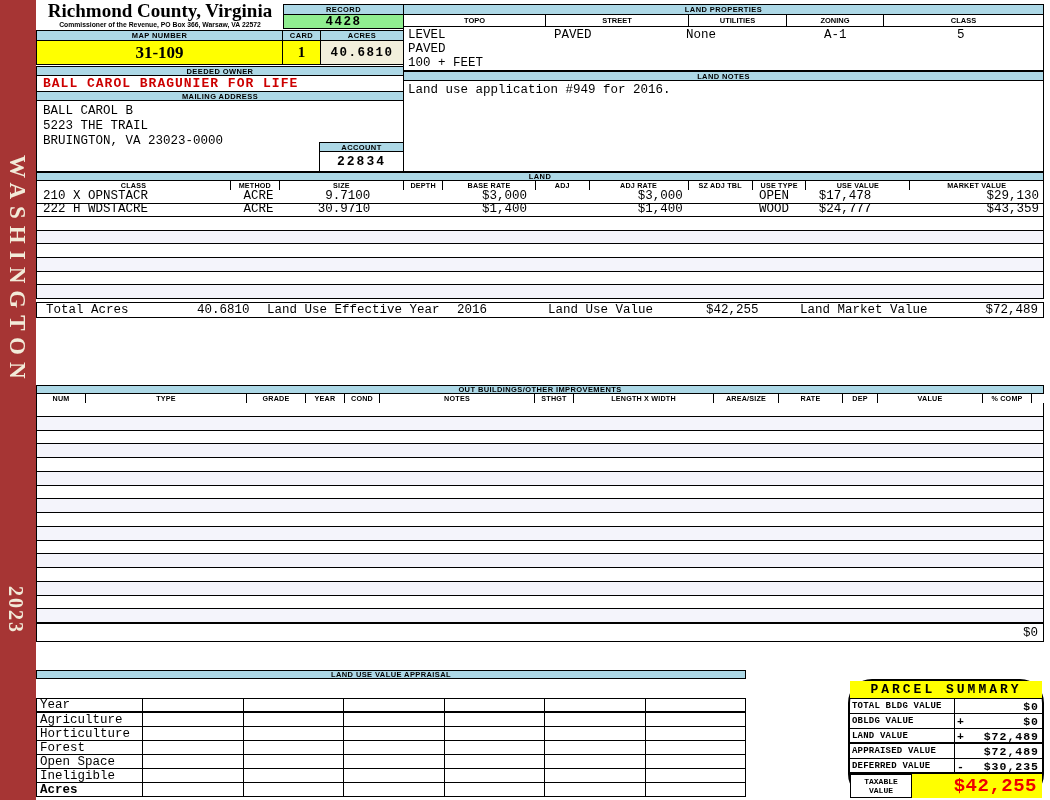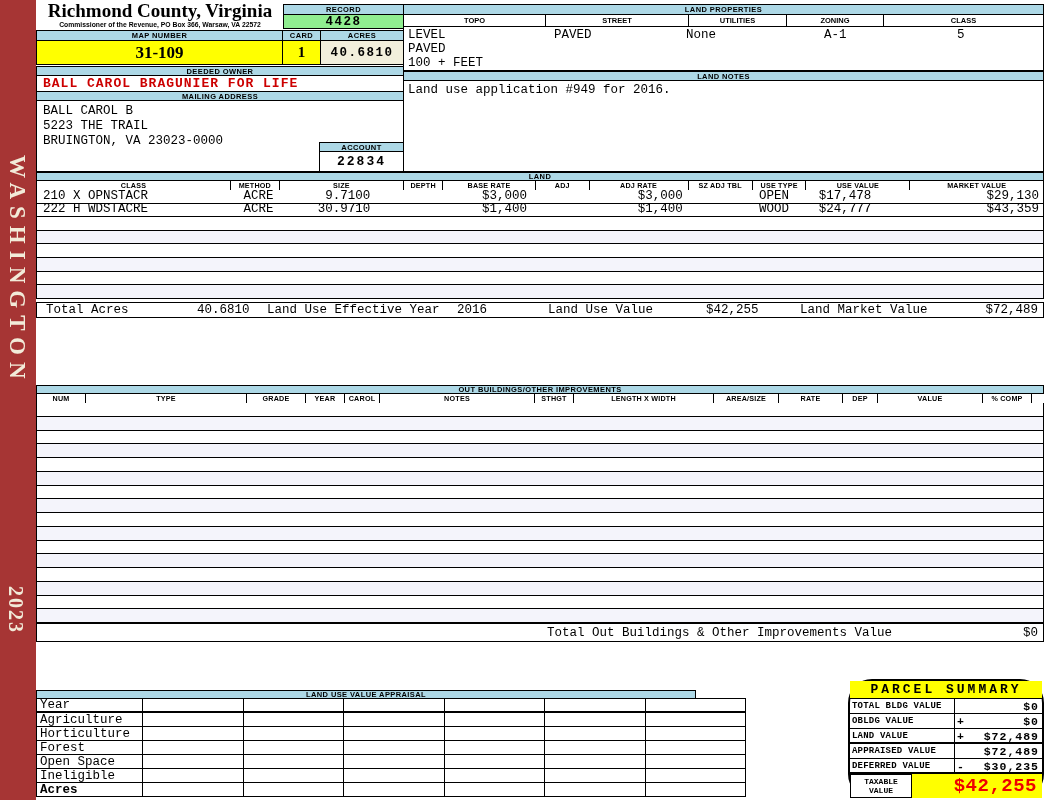--- a/index.html
+++ b/index.html
@@ -275,21 +275,21 @@
   <span style="left:763px;">Land Market Value</span>
   <span class="bold" style="right:5px;">$72,489</span>
 </div>
 
 <div class="abs hdr" style="left:36px;top:385px;width:1008px;height:9px;">OUT BUILDINGS/OTHER IMPROVEMENTS</div>
 <div id="ob-colrow" class="abs colrow" style="left:36px;top:393px;width:1008px;height:11px;">
     <div class="hcell" style="width: 50px;">NUM</div>
     <div class="hcell" style="width: 162px;">TYPE</div>
     <div class="hcell" style="width: 60px;">GRADE</div>
     <div class="hcell" style="width: 40px;">YEAR</div>
-    <div class="hcell" style="width: 36px;">CAROL</div>
+    <div class="hcell" style="width: 36px;">COND</div>
     <div class="hcell" style="width: 156px;">NOTES</div>
     <div class="hcell" style="width: 40px;">STHGT</div>
     <div class="hcell" style="width: 141px;">LENGTH X WIDTH</div>
     <div class="hcell" style="width: 66px;">AREA/SIZE</div>
     <div class="hcell" style="width: 65px;">RATE</div>
     <div class="hcell" style="width: 36px;">DEP</div>
     <div class="hcell" style="width: 106px;">VALUE</div>
     <div class="hcell" style="width: 50px;">% COMP</div>
   </div>
 <div id="ob-body" class="abs tbody" style="left:36px;top:403px;width:1008px;">
@@ -304,25 +304,24 @@
     <div class="trow" style="height: 13.75px;"></div>
     <div class="trow alt" style="height: 13.75px;"></div>
     <div class="trow" style="height: 13.75px;"></div>
     <div class="trow alt" style="height: 13.75px;"></div>
     <div class="trow" style="height: 13.75px;"></div>
     <div class="trow alt" style="height: 13.75px;"></div>
     <div class="trow" style="height: 13.75px;"></div>
     <div class="trow alt" style="height: 13.75px;"></div>
   </div>
 <div id="ob-total" class="total-row abs" style="left:36px;top:623px;width:1008px;height:19px;">
-  <span style="left:510px;">Total Out Buildings &amp; Other Improvements Value</span>
   <span class="bold" style="right:5px;">$0</span>
 </div>
 
-<div class="abs hdr" style="left:36px;top:690px;width:660px;height:9px;">LAND USE VALUE APPRAISAL</div>
+<div class="abs hdr" style="left:36px;top:670px;width:710px;height:9px;">LAND USE VALUE APPRAISAL</div>
 <div id="app-body" class="abs" style="left:36px;top:698px;width:710px;">
     <div class="app-row">
       <div class="app-label" style="border-bottom-width: 2px;">Year</div>
       <div class="app-cell" style="border-bottom-width: 2px;"></div>
       <div class="app-cell" style="border-bottom-width: 2px;"></div>
       <div class="app-cell" style="border-bottom-width: 2px;"></div>
       <div class="app-cell" style="border-bottom-width: 2px;"></div>
       <div class="app-cell" style="border-bottom-width: 2px;"></div>
       <div class="app-cell" style="border-bottom-width: 2px;"></div>
     </div>

